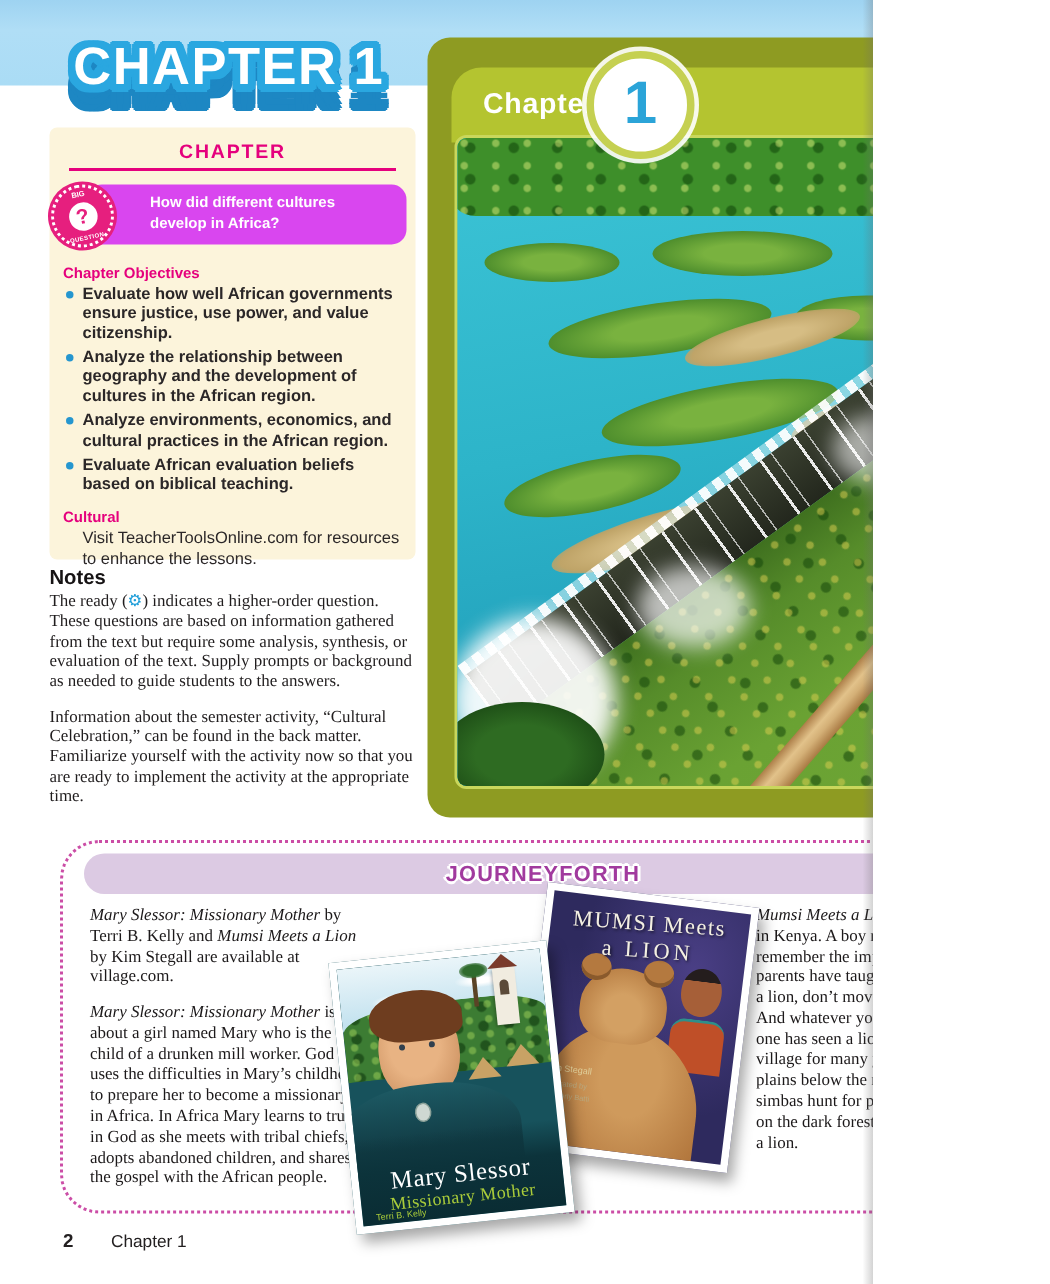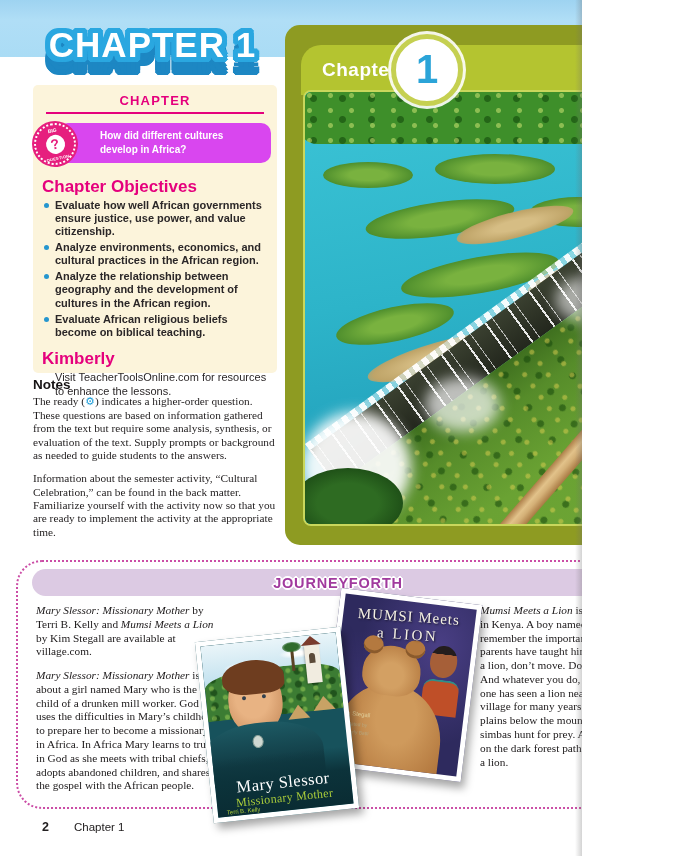--- a/index.html
+++ b/index.html
@@ -34,21 +34,21 @@
   .bq-badge{position:absolute;left:1px;top:0;width:38px;height:38px;border-radius:50%;
             background:#e61f7e;border:2px dotted #fff;box-shadow:0 0 0 2px #e61f7e;
             transform:rotate(-12deg);z-index:2;}
   .bq-top{position:absolute;top:2px;left:0;width:100%;text-align:center;color:#fff;
           font-size:5px;font-weight:bold;}
   .bq-circle{position:absolute;left:50%;top:50%;width:19px;height:19px;margin:-9.5px 0 0 -9.5px;
              background:#fff;border-radius:50%;text-align:center;}
   .bq-mark{color:#e61f7e;font-weight:bold;font-size:14px;line-height:19px;}
   .bq-bottom{position:absolute;bottom:2px;left:0;width:100%;text-align:center;color:#fff;
              font-size:4px;font-weight:bold;letter-spacing:.3px;}
-  .sec-heading{margin:10px 10px 2px 9px;color:#e5007d;font-weight:bold;font-size:17px;}
+  .sec-heading{margin:10px 10px 2px 9px;color:#e5007d;font-weight:bold;font-size:10px;}
   ul.objectives{margin:2px 8px 0 9px;padding-left:13px;list-style:none;}
   ul.objectives li{position:relative;font-weight:bold;color:#2b2728;font-size:11px;
                    line-height:1.19;margin-bottom:3px;}
   ul.objectives li::before{content:'';position:absolute;left:-11px;top:4px;width:5px;height:5px;
                            border-radius:50%;background:#2596cf;}
   .resources-text{margin:1px 10px 0 22px;font-size:11px;line-height:1.25;color:#2b2728;}
 
   
   .notes{position:absolute;left:33px;top:377px;width:248px;}
   .notes-heading{font-size:13.5px;font-weight:bold;color:#161314;margin-bottom:3px;}
@@ -110,21 +110,21 @@
       background:linear-gradient(180deg,#ad7f49 0%,#e2c28a 38%,#d4b077 62%,#a97a44 100%);}
   .mist{position:absolute;border-radius:50%;background:#fff;filter:blur(7px);z-index:5;}
   .m1{left:-4px;top:320px;width:110px;height:110px;opacity:.92;}
   .m2{left:120px;top:285px;width:75px;height:55px;opacity:.7;}
   .m3{left:292px;top:95px;width:80px;height:120px;opacity:.85;}
   .m4{left:250px;top:185px;width:55px;height:45px;opacity:.6;}
   .ph-trees-bl{position:absolute;left:-12px;bottom:-14px;width:110px;height:70px;z-index:6;
       border-radius:50%;background:radial-gradient(ellipse,#2e6b22 40%,#1d4d16 75%,rgba(29,77,22,0) 100%);}
 
   
-  .jf{position:absolute;left:16px;top:560px;width:640px;height:245px;
+  .jf{position:absolute;left:40px;top:560px;width:640px;height:245px;
       border:2px dotted #cb4da6;border-radius:26px;}
   .jf-banner{position:absolute;left:14px;top:7px;right:14px;height:27px;background:#dccae3;
              border-radius:14px;display:flex;align-items:center;justify-content:center;}
   .jf-title{color:#a13a9e;font-weight:bold;font-size:14.5px;letter-spacing:.8px;
      text-shadow:-2px 0 0 #fff,2px 0 0 #fff,0 -2px 0 #fff,0 2px 0 #fff,
        -1px -1px 0 #fff,1px 1px 0 #fff,-1px 1px 0 #fff,1px -1px 0 #fff;}
   .jf-col{position:absolute;top:42px;font-family:"Liberation Serif",serif;font-size:11.3px;
           line-height:1.22;color:#1c191a;}
   .jf-left{left:18px;width:184px;}
   .jf-right{left:462px;width:172px;}
@@ -233,26 +233,26 @@
         <span class="bq-top">BIG</span>
         <span class="bq-circle"><span class="bq-mark">?</span></span>
         <span class="bq-bottom">QUESTION</span>
       </div>
       <div class="bq-box">How did different cultures develop in Africa?</div>
     </div>
 
     <div class="sec-heading">Chapter Objectives</div>
     <ul class="objectives">
       <li>Evaluate how well African governments ensure justice, use power, and value citizenship.</li>
+      <li>Analyze the relationship between geography and the development of cultures in the African region.</li>
       <li>Analyze environments, economics, and cultural practices in the African region.</li>
-      <li>Analyze the relationship between geography and the development of cultures in the African region.</li>
-      <li>Evaluate African religious beliefs become on biblical teaching.</li>
+      <li>Evaluate African evaluation beliefs based on biblical teaching.</li>
     </ul>
 
-    <div class="sec-heading">Kimberly</div>
+    <div class="sec-heading">Cultural</div>
     <div class="resources-text">Visit TeacherToolsOnline.com for resources to enhance the lessons.</div>
   </div>
 
   <div class="notes">
     <div class="notes-heading">Notes</div>
     <p><span>The ready (</span><span class="gear">⚙</span><span>) indicates a higher-order question. These questions are based on information gathered from the text but require some analysis, synthesis, or evaluation of the text. Supply prompts or background as needed to guide students to the answers.</span></p>
     <p>Information about the semester activity, “Cultural Celebration,” can be found in the back matter. Familiarize yourself with the activity now so that you are ready to implement the activity at the appropriate time.</p>
   </div>
 
   <div class="photo-panel">

